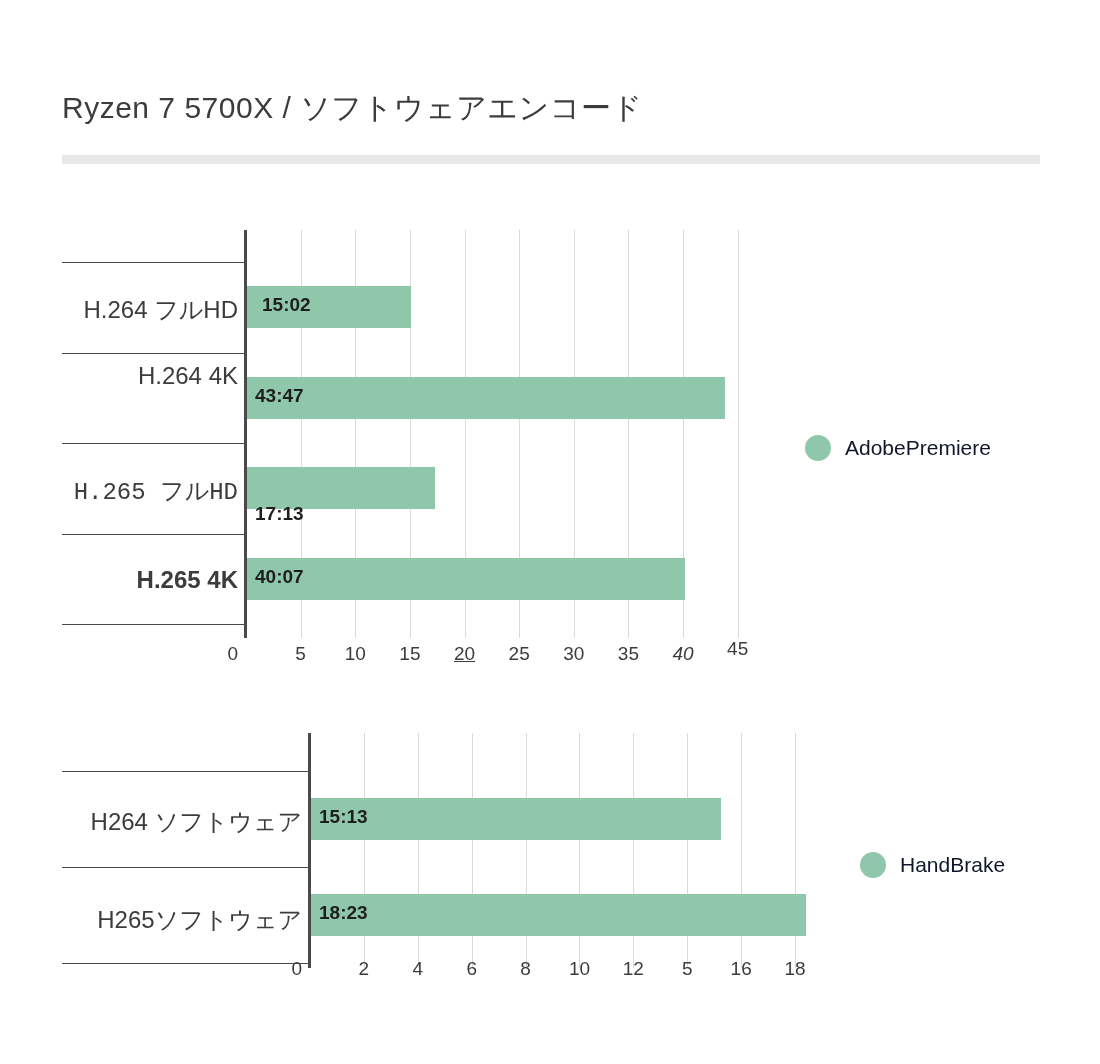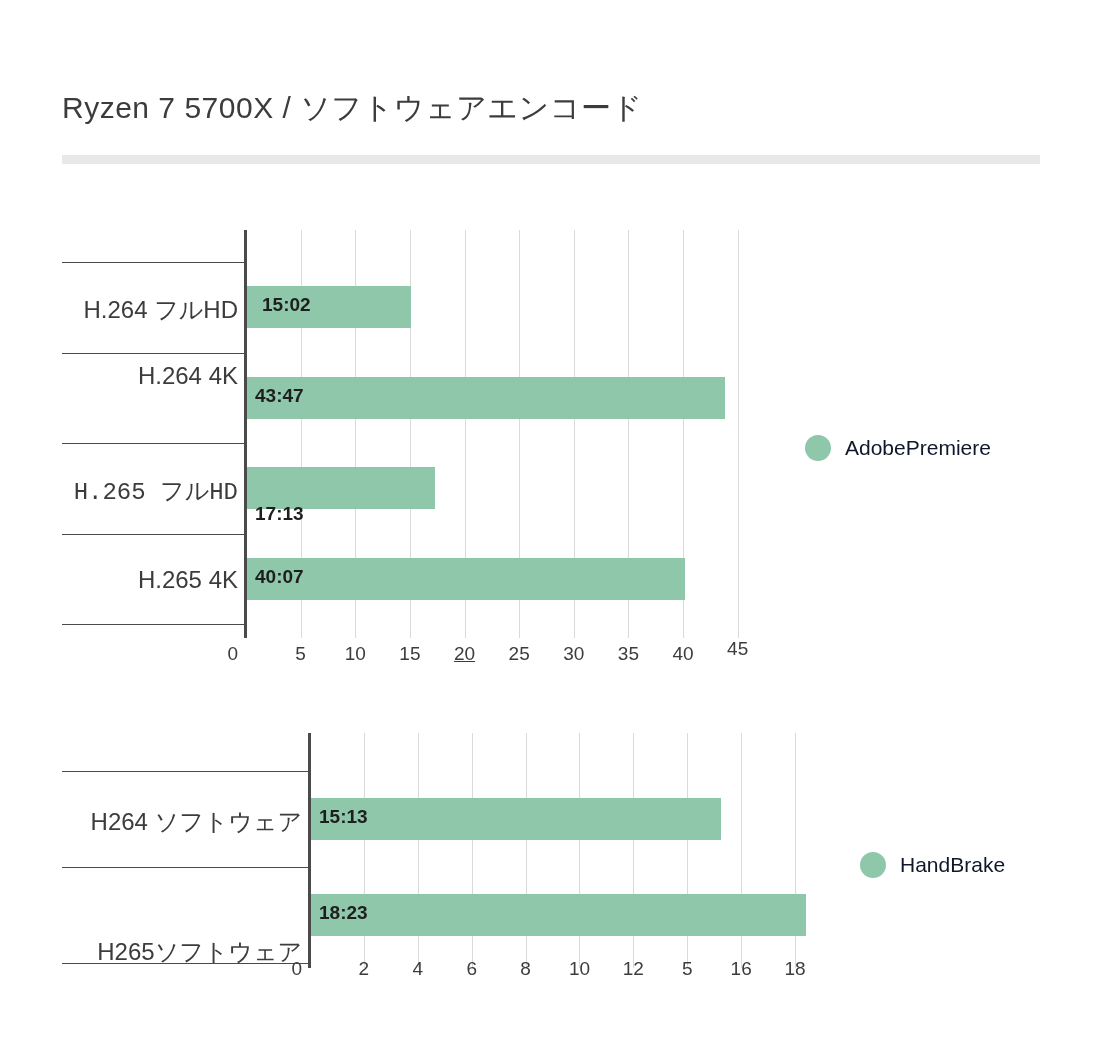--- a/index.html
+++ b/index.html
@@ -148,33 +148,33 @@
       <div class="bar-label" style="left: 262px; top: 294.25px;">15:02</div>
       <div class="cat-sep" style="left: 62px; width: 184px; top: 352.5px;"></div>
       <div class="cat-label" style="left: 62px; width: 176px; top: 362px;">H.264 4K</div>
       <div class="bar" style="left: 247px; top: 376.75px; width: 478.354px; height: 42px;"></div>
       <div class="bar-label" style="left: 255px; top: 384.75px;">43:47</div>
       <div class="cat-sep" style="left: 62px; width: 184px; top: 443px;"></div>
       <div class="cat-label" style="left: 62px; width: 176px; top: 475.25px; font-family: Liberation Mono, monospace;">H.265 フルHD</div>
       <div class="bar" style="left: 247px; top: 467.25px; width: 188.151px; height: 42px;"></div>
       <div class="bar-label" style="left: 255px; top: 475.25px; margin-top: 28px;">17:13</div>
       <div class="cat-sep" style="left: 62px; width: 184px; top: 533.5px;"></div>
-      <div class="cat-label" style="left: 62px; width: 176px; top: 565.75px;">H.265 4K</div>
+      <div class="cat-label" style="left: 62px; width: 176px; top: 565.75px; font-weight: bold;">H.265 4K</div>
       <div class="bar" style="left: 247px; top: 557.75px; width: 438.364px; height: 42px;"></div>
       <div class="bar-label" style="left: 255px; top: 565.75px;">40:07</div>
       <div class="cat-sep" style="left: 62px; width: 184px; top: 624px;"></div>
       <div class="zero-label" style="left: 176px; width: 62px; top: 643px;">0</div>
       <div class="tick-label" style="left: 270.632px; width: 60px; top: 643px;">5</div>
       <div class="tick-label" style="left: 325.263px; width: 60px; top: 643px;">10</div>
       <div class="tick-label" style="left: 379.895px; width: 60px; top: 643px;">15</div>
       <div class="tick-label" style="left: 434.526px; width: 60px; top: 643px; text-decoration: underline;">20</div>
       <div class="tick-label" style="left: 489.158px; width: 60px; top: 643px;">25</div>
       <div class="tick-label" style="left: 543.789px; width: 60px; top: 643px;">30</div>
       <div class="tick-label" style="left: 598.421px; width: 60px; top: 643px;">35</div>
-      <div class="tick-label" style="left: 653.053px; width: 60px; top: 643px;">40</div>
+      <div class="tick-label" style="left: 653.053px; width: 60px; top: 643px; font-style: italic;">40</div>
       <div class="tick-label" style="left: 707.684px; width: 60px; top: 638px;">45</div>
     </div>
 </div>
 
 <div class="legend" id="legend1" style="left:805px; top:435px;">
   <div class="legend-swatch"></div>
   <div class="legend-text">AdobePremiere</div>
 </div>
 
 <div class="chart-block" id="chart2">
@@ -187,21 +187,21 @@
       <div class="gridline" style="left: 633.368px; top: 733px; height: 235px;"></div>
       <div class="gridline" style="left: 687.263px; top: 733px; height: 235px;"></div>
       <div class="gridline" style="left: 741.158px; top: 733px; height: 235px;"></div>
       <div class="gridline" style="left: 795.053px; top: 733px; height: 235px;"></div>
       <div class="axis-line" style="left: 308px; top: 733px; height: 235px;"></div>
       <div class="cat-sep" style="left: 62px; width: 248px; top: 771px;"></div>
       <div class="cat-label" style="left: 62px; width: 240px; top: 806px;">H264 ソフトウェア</div>
       <div class="bar" style="left: 311px; top: 798px; width: 410.139px; height: 42px;"></div>
       <div class="bar-label" style="left: 319px; top: 806px;">15:13</div>
       <div class="cat-sep" style="left: 62px; width: 248px; top: 867px;"></div>
-      <div class="cat-label" style="left: 62px; width: 240px; top: 936px;">H265ソフトウェア</div>
+      <div class="cat-label" style="left: 62px; width: 240px; top: 904px;">H265ソフトウェア</div>
       <div class="bar" style="left: 311px; top: 894px; width: 495.293px; height: 42px;"></div>
       <div class="bar-label" style="left: 319px; top: 902px;">18:23</div>
       <div class="cat-sep" style="left: 62px; width: 248px; top: 963px;"></div>
       <div class="zero-label" style="left: 240px; width: 62px; top: 958px;">0</div>
       <div class="tick-label" style="left: 333.895px; width: 60px; top: 958px;">2</div>
       <div class="tick-label" style="left: 387.789px; width: 60px; top: 958px;">4</div>
       <div class="tick-label" style="left: 441.684px; width: 60px; top: 958px;">6</div>
       <div class="tick-label" style="left: 495.579px; width: 60px; top: 958px;">8</div>
       <div class="tick-label" style="left: 549.474px; width: 60px; top: 958px;">10</div>
       <div class="tick-label" style="left: 603.368px; width: 60px; top: 958px;">12</div>

